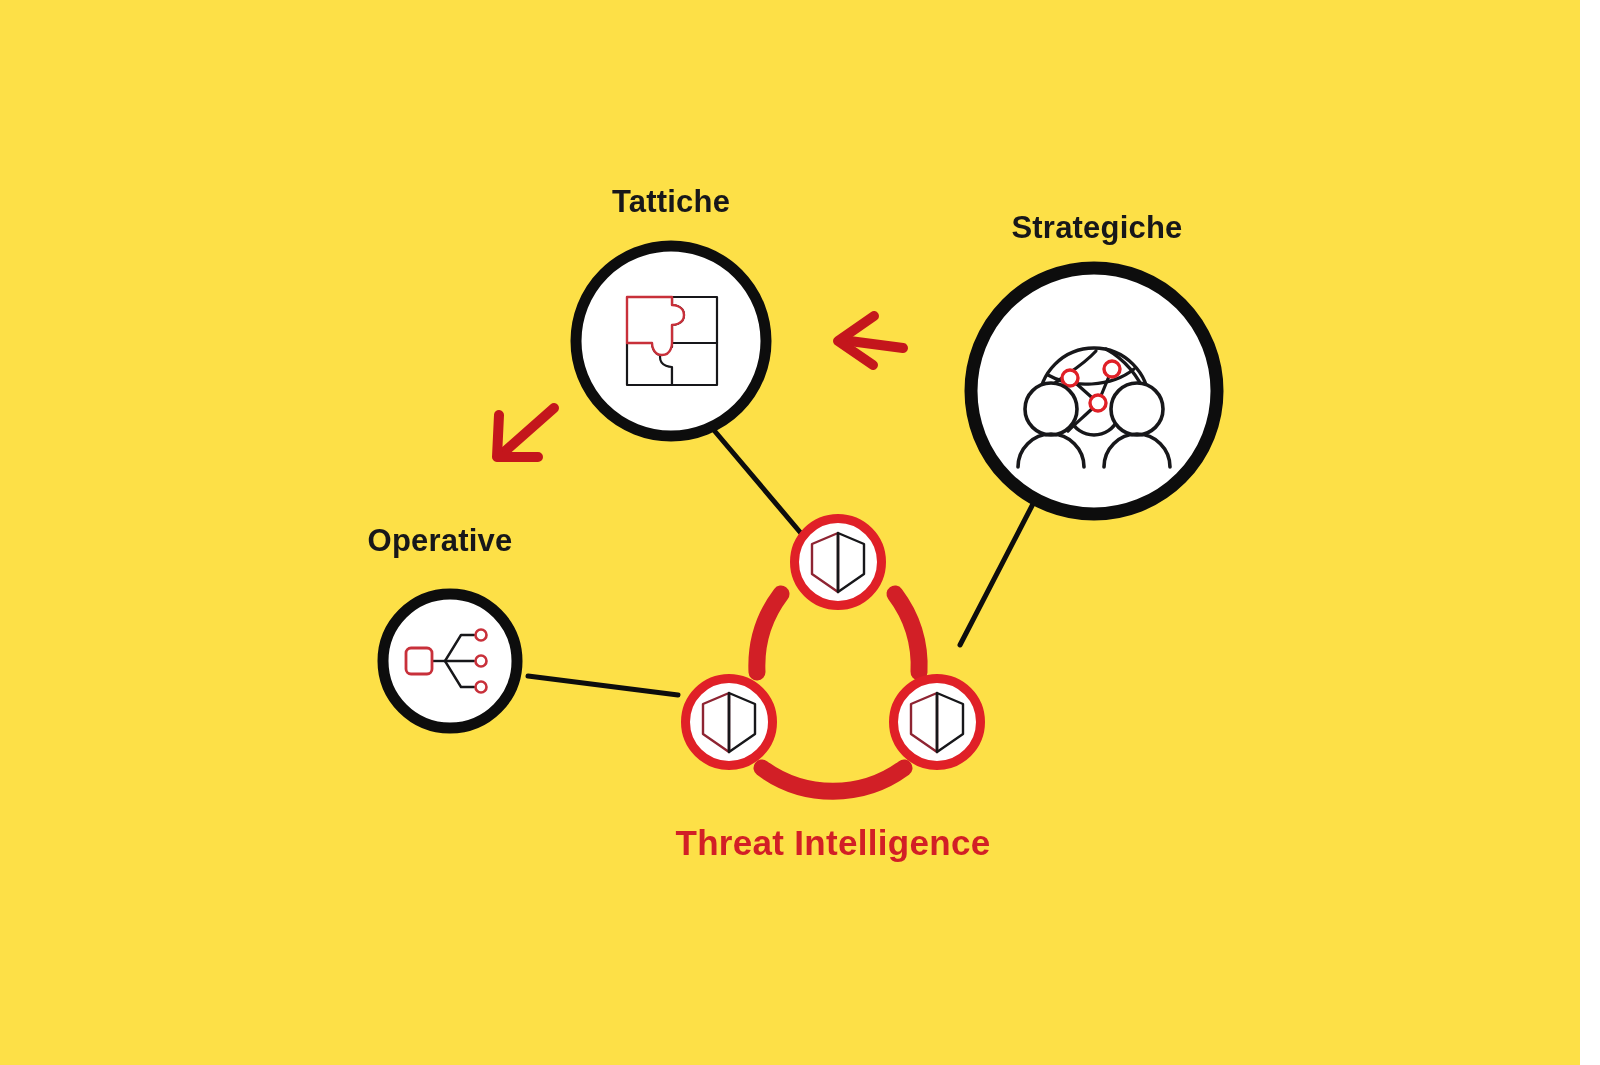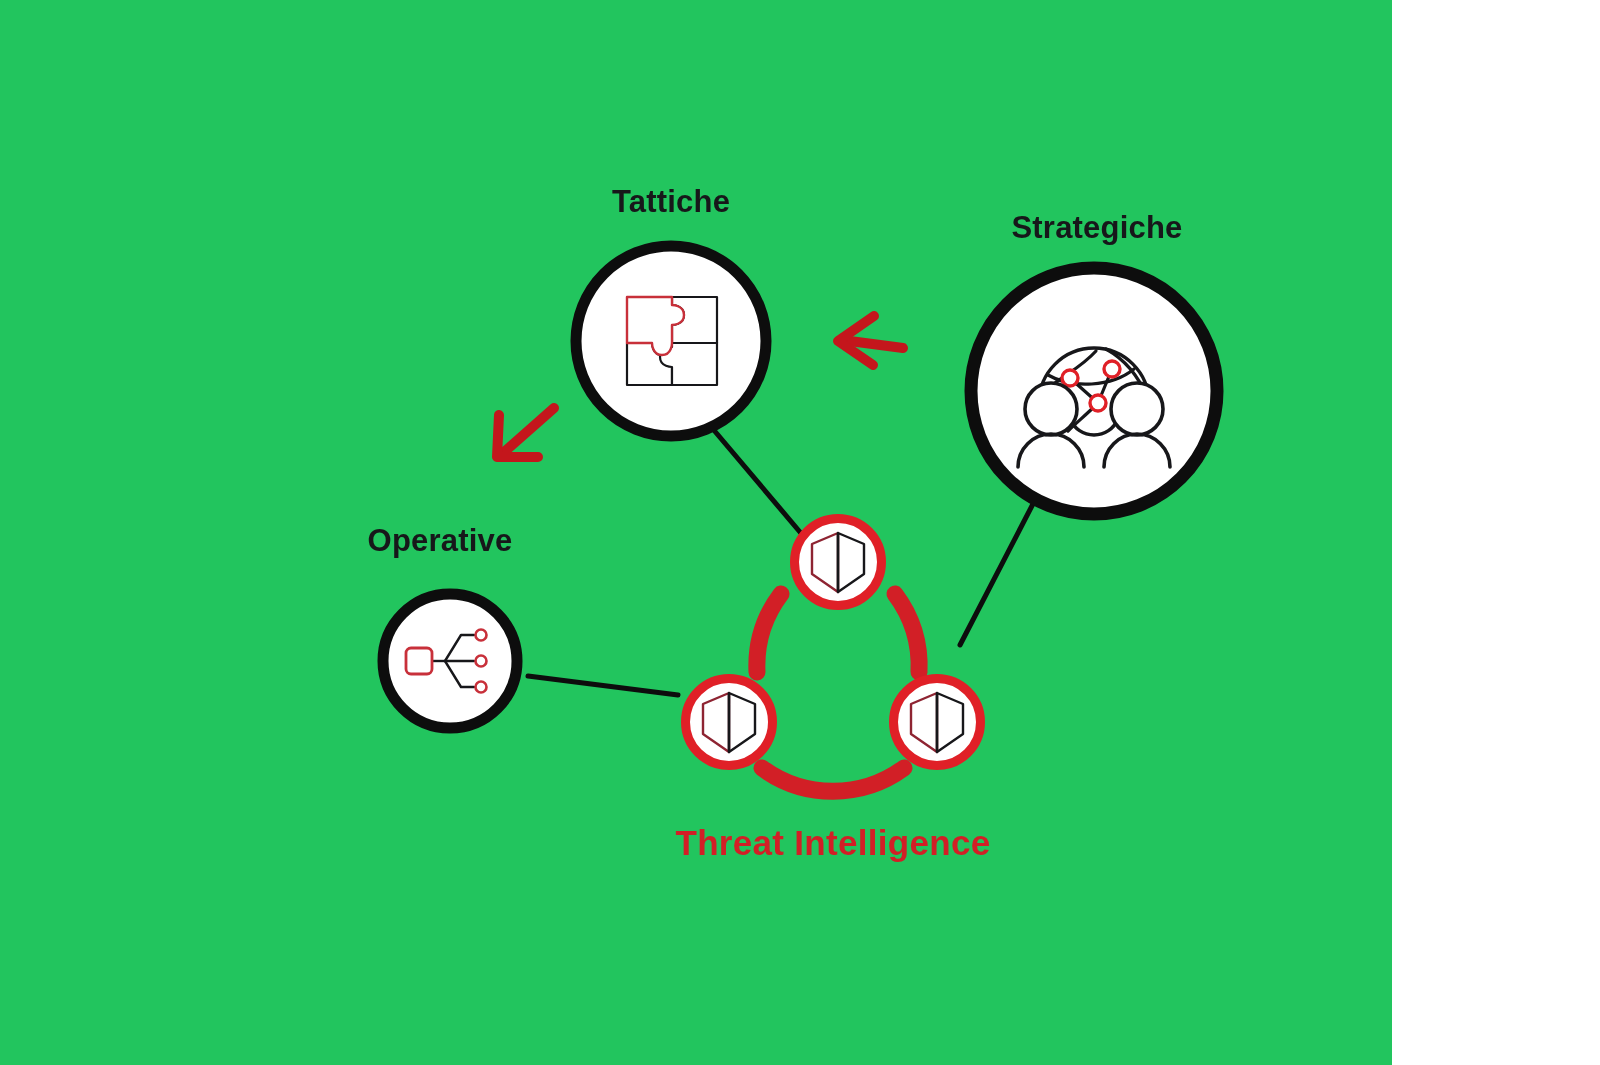--- a/index.html
+++ b/index.html
@@ -8,23 +8,23 @@
     background: #ffffff;
   }
   body {
     width: 1600px;
     height: 1065px;
     font-family: "Liberation Sans", sans-serif;
     overflow: hidden;
   }
   #diagram-root {
     position: relative;
-    width: 1392px;
+    width: 1580px;
     height: 1065px;
-    background: #22c55e;
+    background: #fde047;
   }
   #diagram-svg {
     position: absolute;
     top: 0;
     left: 0;
     width: 1600px;
     height: 1065px;
     display: block;
   }
   .node-label {

